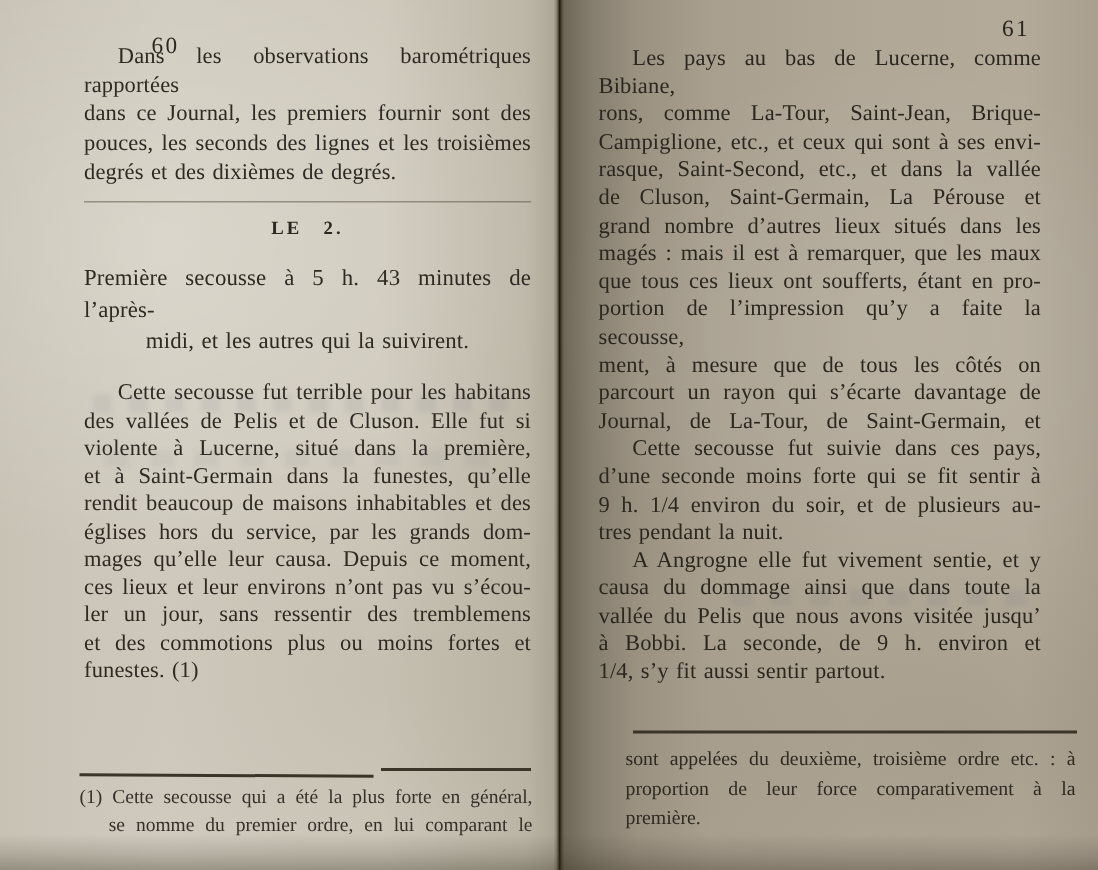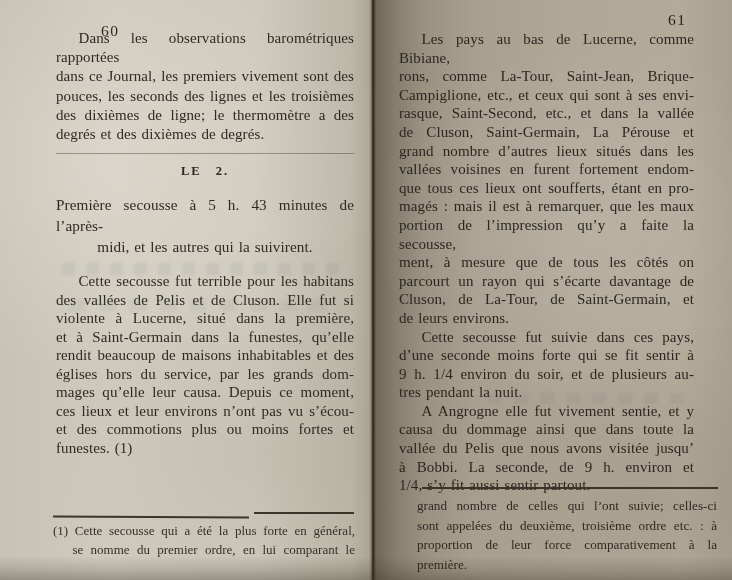--- a/index.html
+++ b/index.html
@@ -70,40 +70,40 @@
 <body>
 
 <div class="scan">
 
   <div class="page page-left">
     <div class="pagenum pagenum-left">60</div>
 
     <div class="col col-left">
       <div class="para">
           <div class="tline ind">Dans les observations barométriques rapportées</div>
-          <div class="tline">dans ce Journal, les premiers vivement sont des</div>
+          <div class="tline">dans ce Journal, les premiers fournir sont des</div>
           <div class="tline">pouces, les seconds des lignes et les troisièmes</div>
-          <div class="tline">des dixièmes de ligne; le thermomètre a des</div>
           <div class="tline last">degrés et des dixièmes de degrés.</div>
         </div>
       <div class="section-rule"></div>
       <div class="section-label">LE 2.</div>
       <div class="heading">
           <div class="tline">Première secousse à 5 h. 43 minutes de l’après-</div>
           <div class="tline c">midi, et les autres qui la suivirent.</div>
         </div>
       <div class="para para3">
           <div class="tline ind">Cette secousse fut terrible pour les habitans</div>
           <div class="tline">des vallées de Pelis et de Cluson. Elle fut si</div>
           <div class="tline">violente à Lucerne, situé dans la première,</div>
           <div class="tline">et à Saint-Germain dans la funestes, qu’elle</div>
           <div class="tline">rendit beaucoup de maisons inhabitables et des</div>
           <div class="tline">églises hors du service, par les grands dom-</div>
           <div class="tline">mages qu’elle leur causa. Depuis ce moment,</div>
           <div class="tline">ces lieux et leur environs n’ont pas vu s’écou-</div>
+          <div class="tline">ler un jour, sans ressentir des tremblemens</div>
           <div class="tline">et des commotions plus ou moins fortes et</div>
           <div class="tline last">funestes. (1)</div>
         </div>
     </div>
 
     <div class="fnrule fnrule-left-a"></div>
     <div class="fnrule fnrule-left-b"></div>
     <div class="footnote footnote-left">
         <div class="tline">(1) Cette secousse qui a été la plus forte en général,</div>
         <div class="tline ind">se nomme du premier ordre, en lui comparant le</div>
@@ -117,47 +117,44 @@
     <div class="pagenum pagenum-right">61</div>
 
     <div class="col col-right">
       <div class="para">
           <div class="tline ind">Les pays au bas de Lucerne, comme Bibiane,</div>
           <div class="tline">rons, comme La-Tour, Saint-Jean, Brique-</div>
           <div class="tline">Campiglione, etc., et ceux qui sont à ses envi-</div>
           <div class="tline">rasque, Saint-Second, etc., et dans la vallée</div>
           <div class="tline">de Cluson, Saint-Germain, La Pérouse et</div>
           <div class="tline">grand nombre d’autres lieux situés dans les</div>
-          <div class="tline">vallées voisines en furent fortement endom-</div>
+          <div class="tline">magés : mais il est à remarquer, que les maux</div>
           <div class="tline">que tous ces lieux ont soufferts, étant en pro-</div>
-          <div class="tline">magés : mais il est à remarquer, que les maux</div>
           <div class="tline">portion de l’impression qu’y a faite la secousse,</div>
           <div class="tline">ment, à mesure que de tous les côtés on</div>
           <div class="tline">parcourt un rayon qui s’écarte davantage de</div>
-          <div class="tline">Cluson, de La-Tour, de Saint-Germain, et</div>
-          <div class="tline last">de leurs environs.</div>
+          <div class="tline">Journal, de La-Tour, de Saint-Germain, et</div>
         </div>
       <div class="para">
           <div class="tline ind">Cette secousse fut suivie dans ces pays,</div>
           <div class="tline">d’une seconde moins forte qui se fit sentir à</div>
           <div class="tline">9 h. 1/4 environ du soir, et de plusieurs au-</div>
           <div class="tline last">tres pendant la nuit.</div>
         </div>
       <div class="para">
           <div class="tline ind">A Angrogne elle fut vivement sentie, et y</div>
           <div class="tline">causa du dommage ainsi que dans toute la</div>
           <div class="tline">vallée du Pelis que nous avons visitée jusqu’</div>
           <div class="tline">à Bobbi. La seconde, de 9 h. environ et</div>
           <div class="tline last">1/4, s’y fit aussi sentir partout.</div>
         </div>
     </div>
 
     <div class="fnrule fnrule-right"></div>
     <div class="footnote footnote-right">
-        <div class="tline">grand nombre de celles qui l’ont suivie; celles-ci</div>
         <div class="tline">sont appelées du deuxième, troisième ordre etc. : à</div>
         <div class="tline">proportion de leur force comparativement à la première.</div>
       </div>
 
     <div class="bleed bleed-r1" style="left:115px;top:393px;"></div>
   </div>
 
   <div class="gutter"></div>
   <div class="bottom-shade"></div>
 </div>

